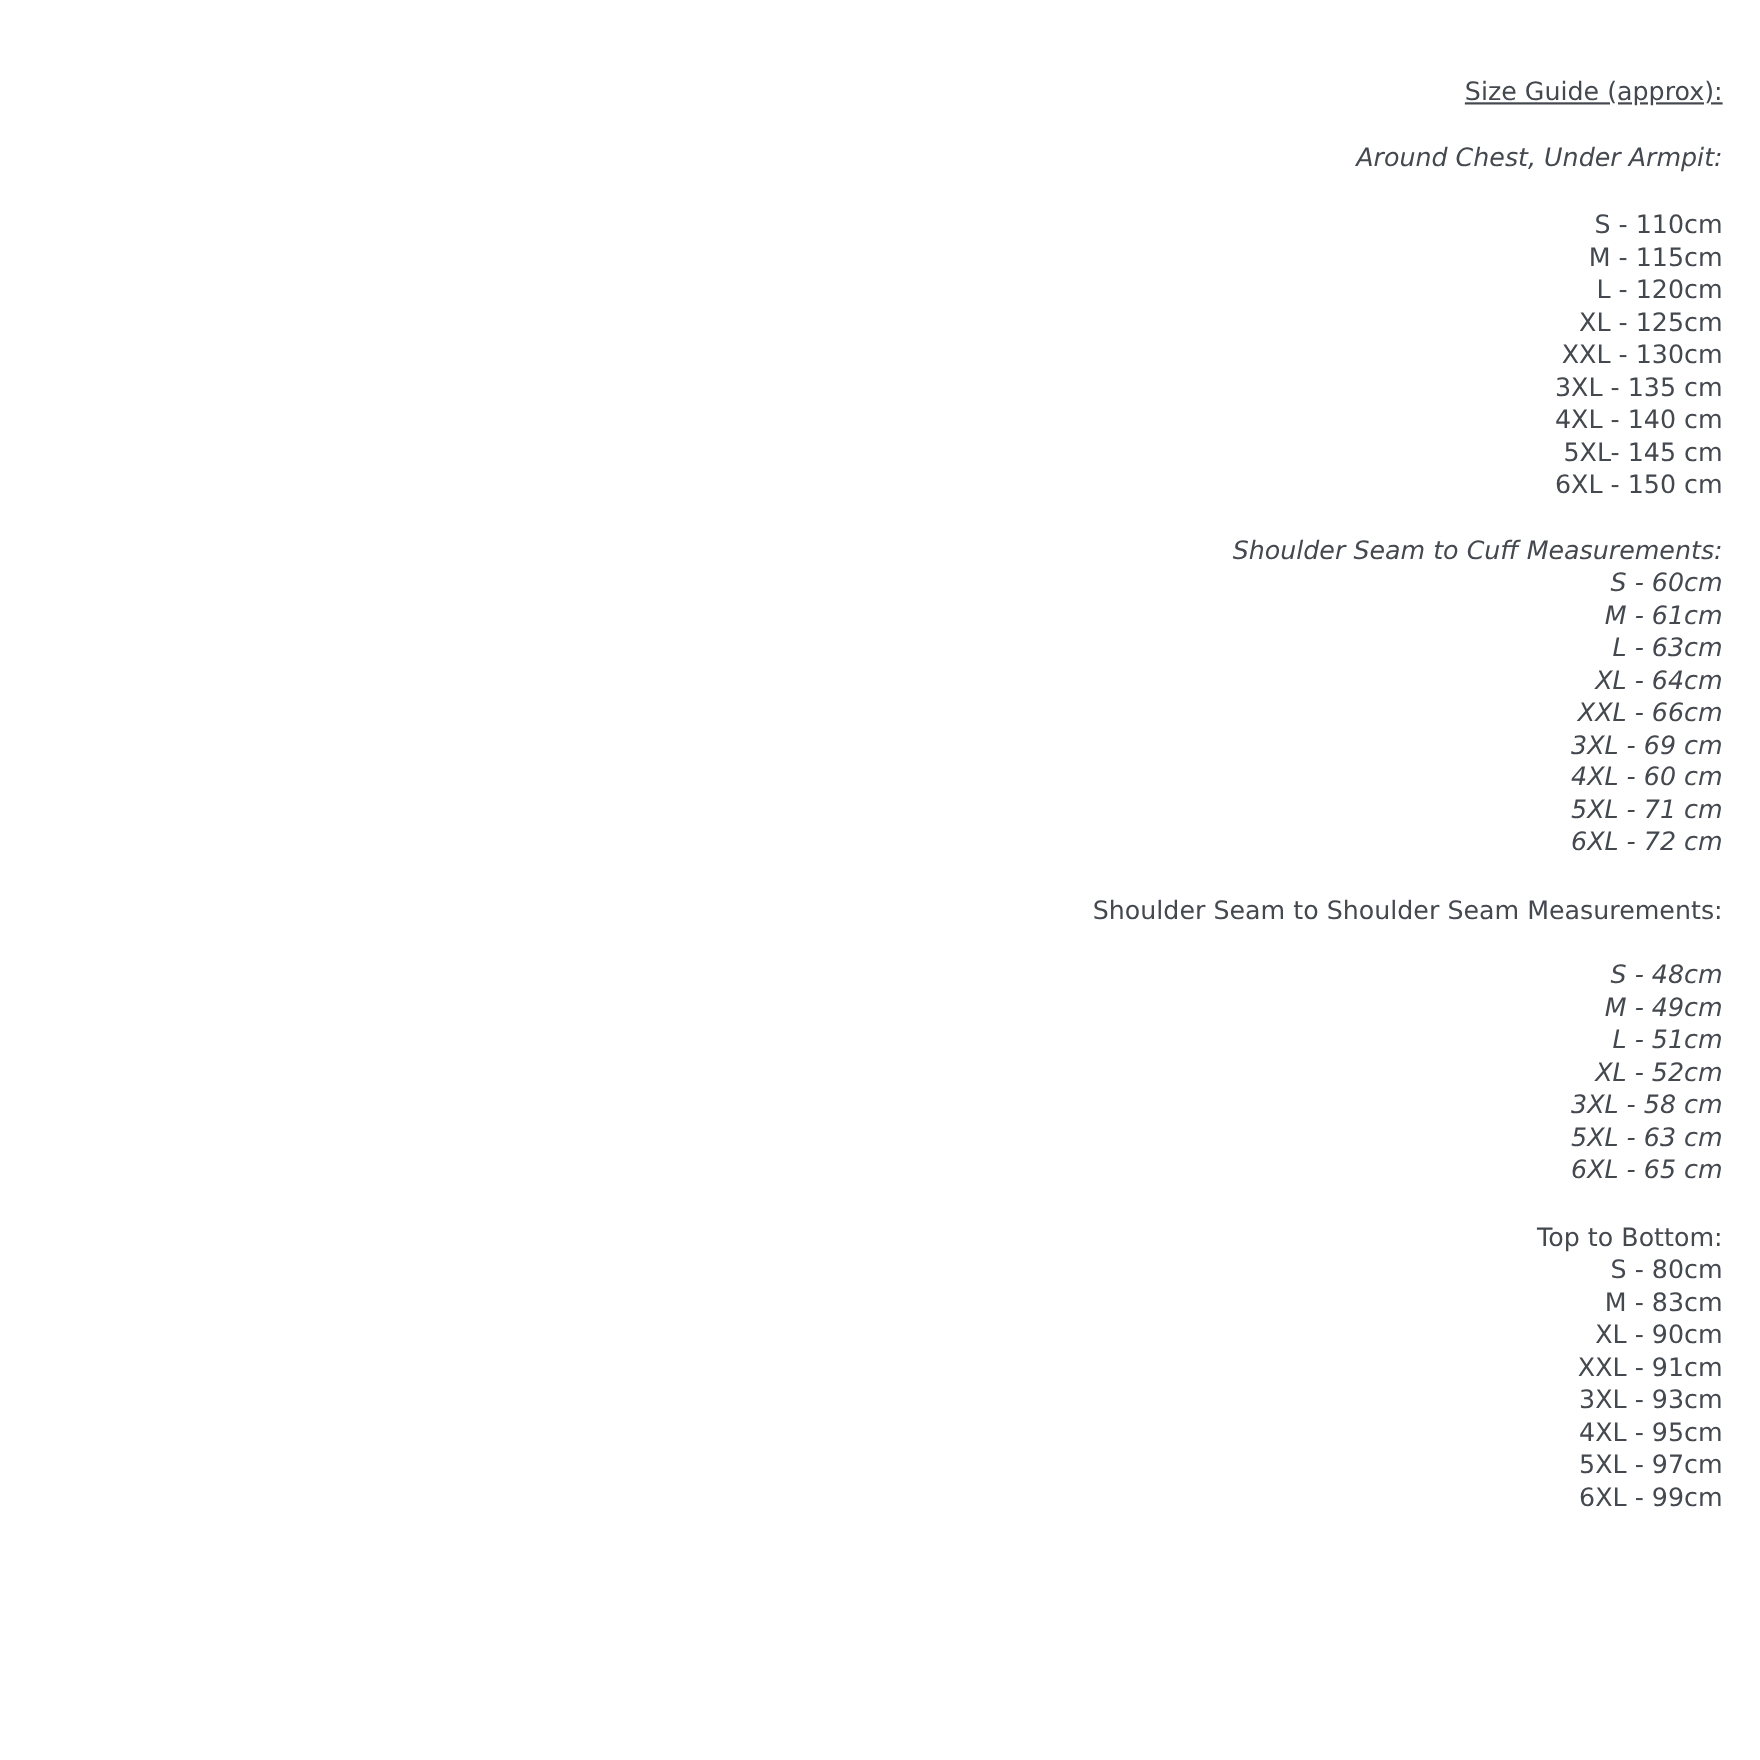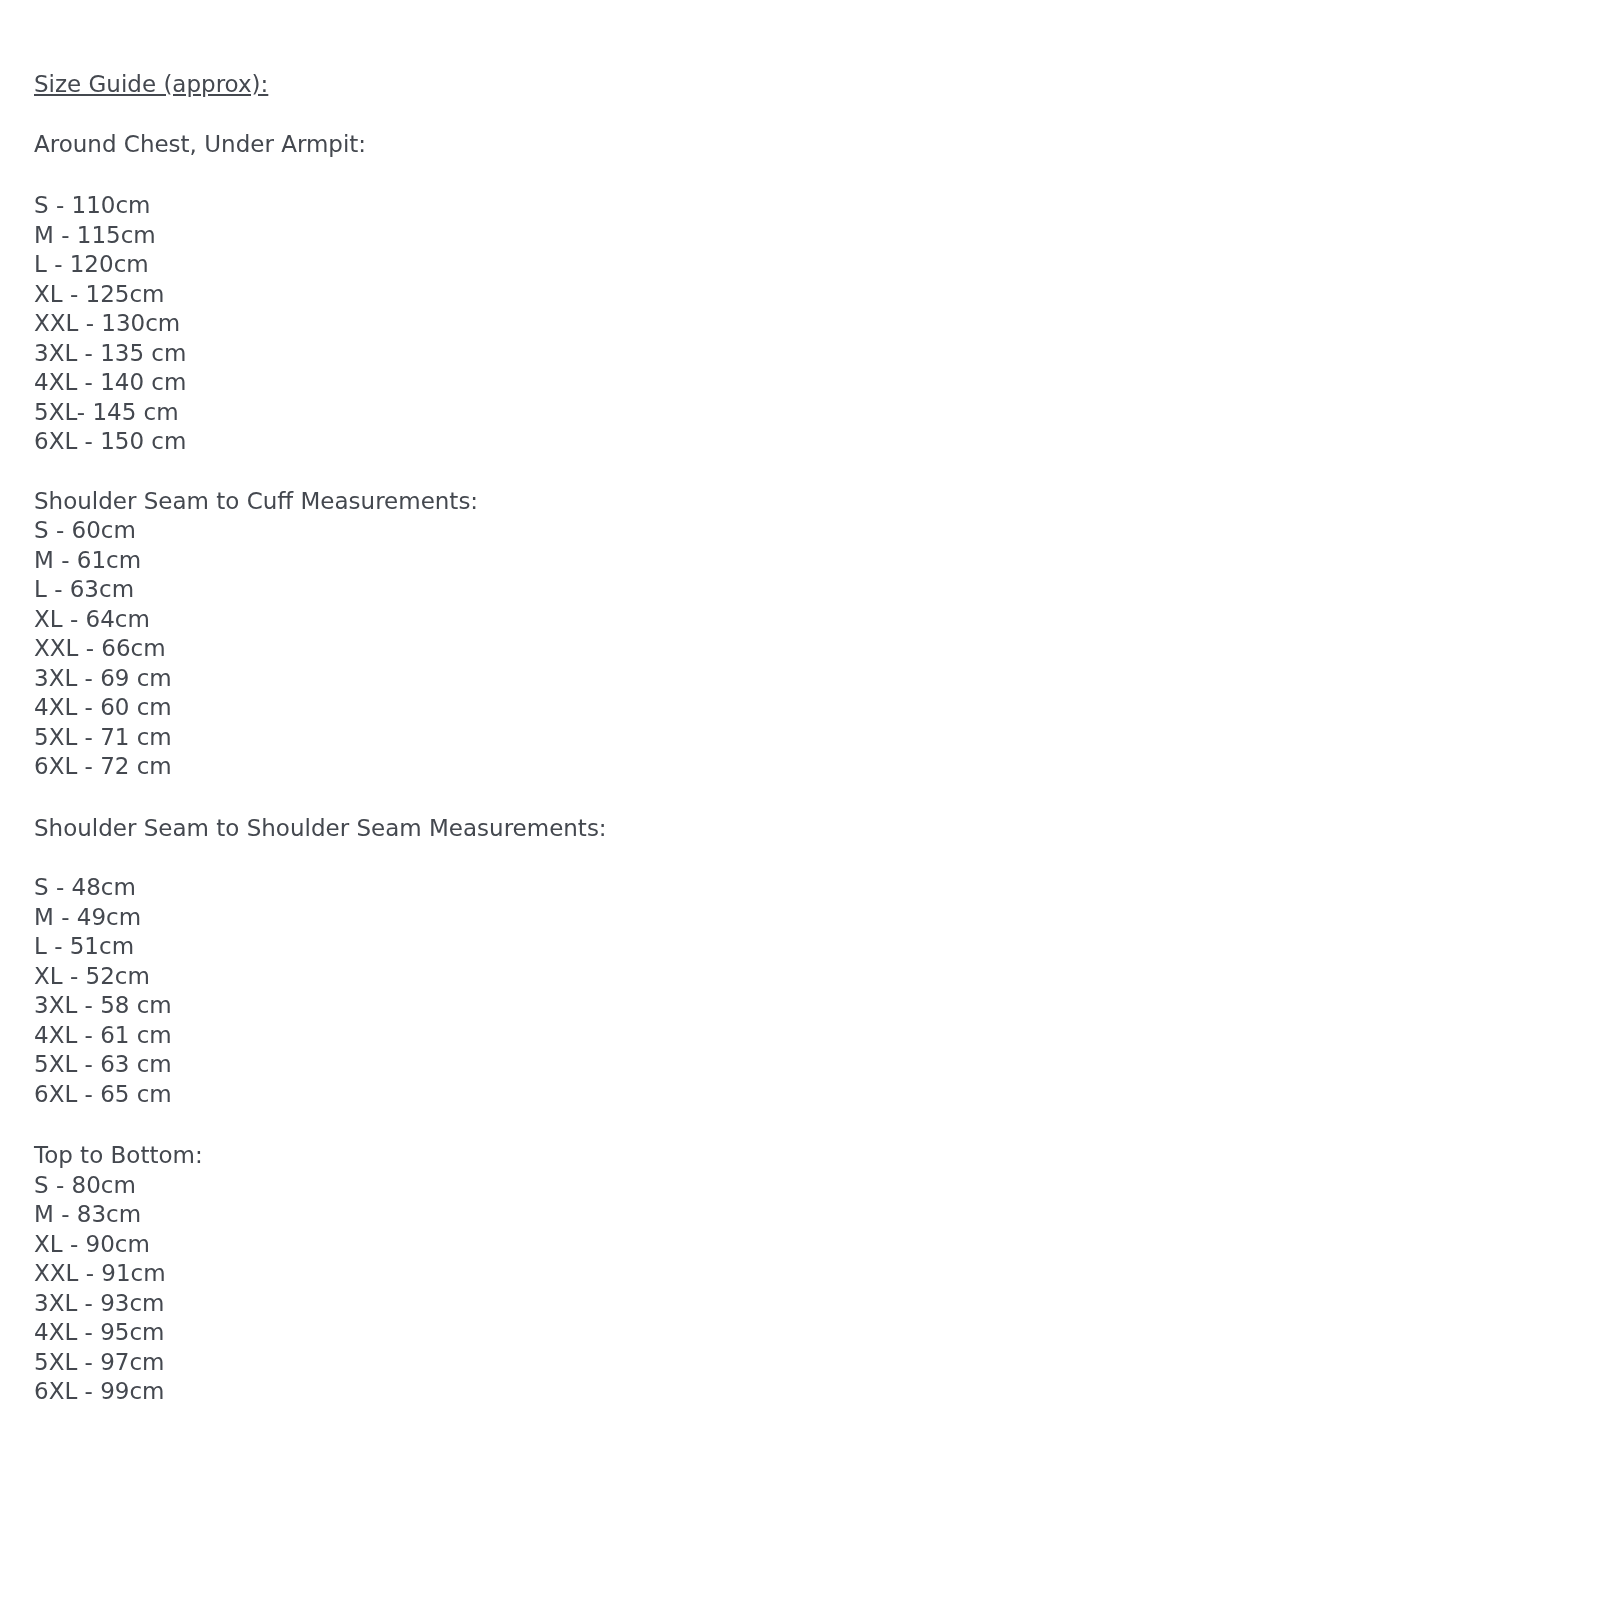--- a/index.html
+++ b/index.html
@@ -13,27 +13,27 @@
     background: #ffffff;
     font-family: "DejaVu Sans", "Liberation Sans", sans-serif;
     font-size: 23px;
     line-height: 29.5px;
     overflow: hidden;
   }
   .doc {
     width: 1532px;
     margin-left: 34px;
     padding-top: 70px;
-    text-align: left;
+    text-align: right;
   }
   .line { display: block; }
   .title { text-decoration: underline; }
   
   .mb-blank   { margin-bottom: 30px; }  
-  .mb-blank-l { margin-bottom: 32px; }  
+  .mb-blank-l { margin-bottom: 32px; font-style: italic; }  
 </style>
 </head>
 <body style="background: rgb(255, 255, 255); color: rgb(68, 72, 79);">
 
 <div class="doc">
 
   <div class="line title mb-blank">Size Guide (approx):</div>
 
   <div class="line mb-blank-l">Around Chest, Under Armpit:</div>
 
@@ -63,21 +63,20 @@
   </div>
 
   <div class="line mb-blank">Shoulder Seam to Shoulder Seam Measurements:</div>
 
   <div class="mb-blank-l">
     <span class="line">S - 48cm</span>
     <span class="line">M - 49cm</span>
     <span class="line">L - 51cm</span>
     <span class="line">XL - 52cm</span>
     <span class="line">3XL - 58 cm</span>
-    <span class="line">4XL - 61 cm</span>
     <span class="line">5XL - 63 cm</span>
     <span class="line">6XL - 65 cm</span>
   </div>
 
   <div>
     <span class="line">Top to Bottom:</span>
     <span class="line">S - 80cm</span>
     <span class="line">M - 83cm</span>
     <span class="line">XL - 90cm</span>
     <span class="line">XXL - 91cm</span>

